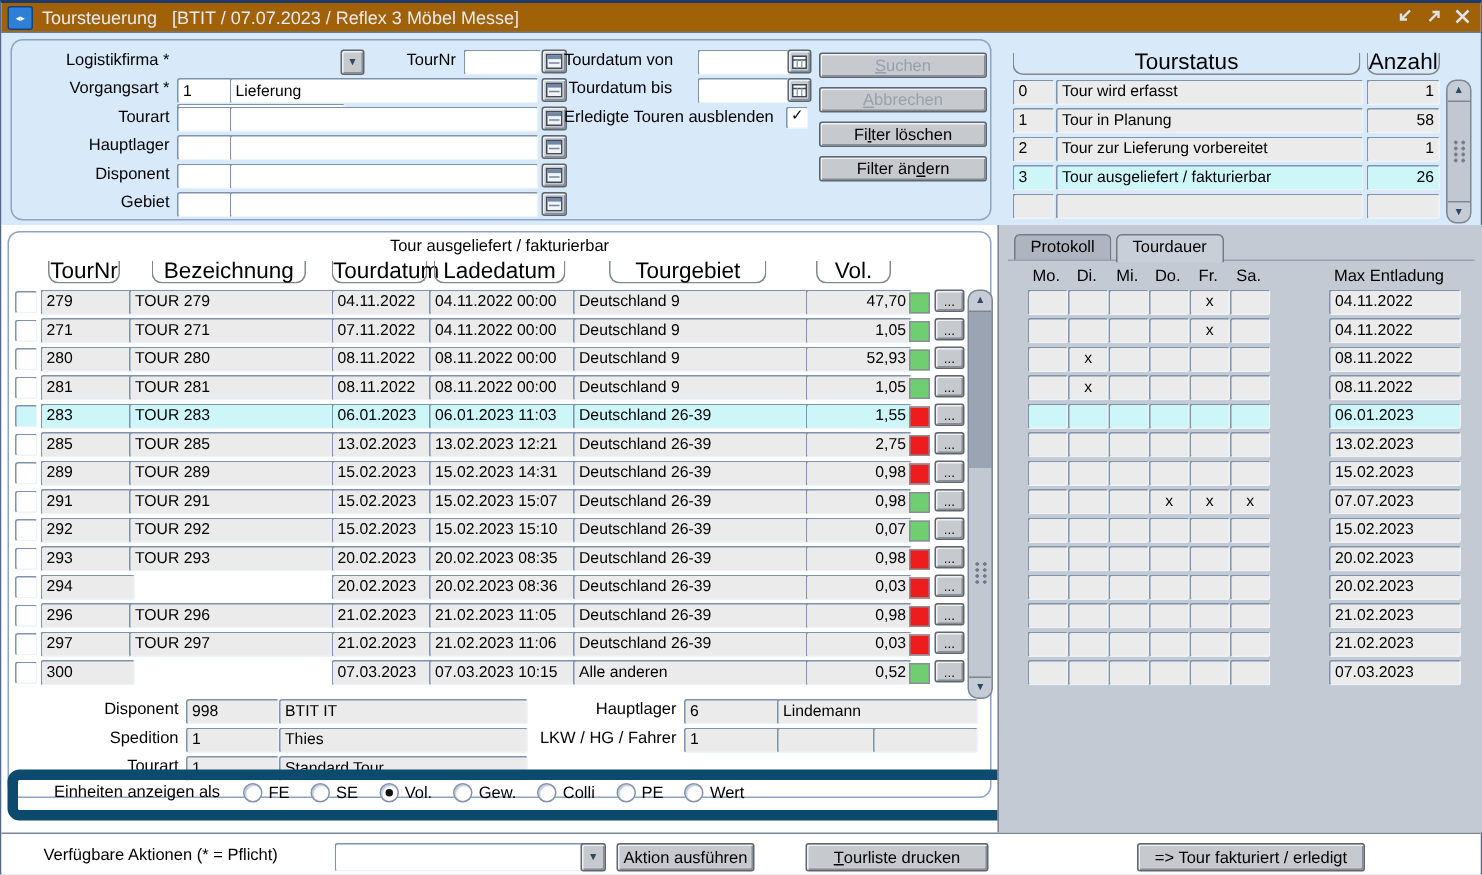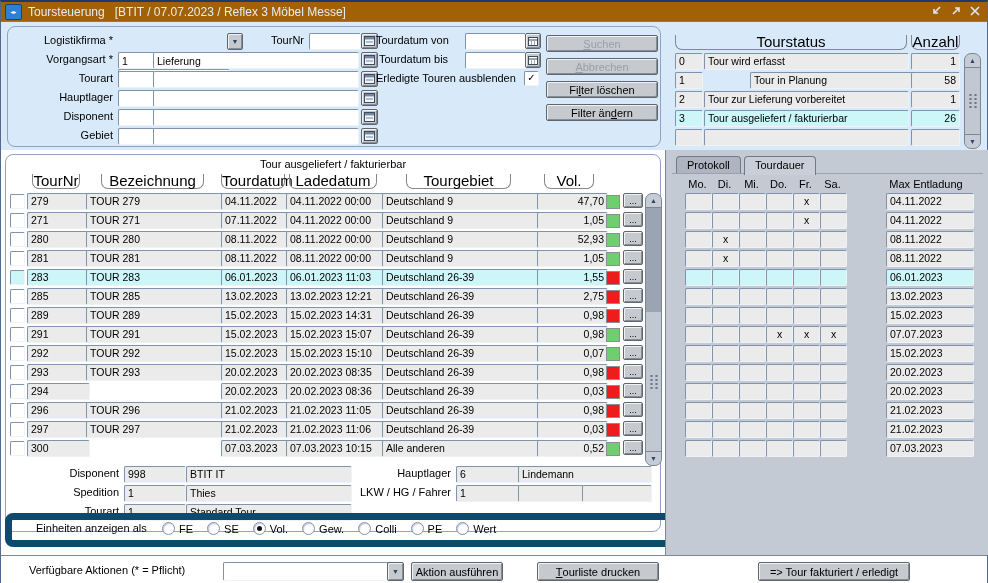--- a/index.html
+++ b/index.html
@@ -224,21 +224,21 @@
     <div class="colhead" style="left:674px;top:13px;width:230px;">Tourstatus</div>
     <div class="colhead" style="left:910px;top:13px;width:47px;">Anzahl</div>
     <div id="tourstatus-rows" style="position:absolute;left:668px;top:30px;width:295px;">
         <div class="tsrow">
           <div class="fld" style="left: 6px; width: 20px;">0</div>
           <div class="fld" style="left: 35px; width: 197px;">Tour wird erfasst</div>
           <div class="fld num" style="left: 242px; width: 41px;">1</div>
         </div>
         <div class="tsrow">
           <div class="fld" style="left: 6px; width: 20px;">1</div>
-          <div class="fld" style="left: 35px; width: 197px; margin-left: 46px;">Tour in Planung</div>
+          <div class="fld" style="left: 35px; width: 197px;">Tour in Planung</div>
           <div class="fld num" style="left: 242px; width: 41px;">58</div>
         </div>
         <div class="tsrow">
           <div class="fld" style="left: 6px; width: 20px;">2</div>
           <div class="fld" style="left: 35px; width: 197px;">Tour zur Lieferung vorbereitet</div>
           <div class="fld num" style="left: 242px; width: 41px;">1</div>
         </div>
         <div class="tsrow sel">
           <div class="fld" style="left: 6px; width: 20px;">3</div>
           <div class="fld" style="left: 35px; width: 197px;">Tour ausgeliefert / fakturierbar</div>

